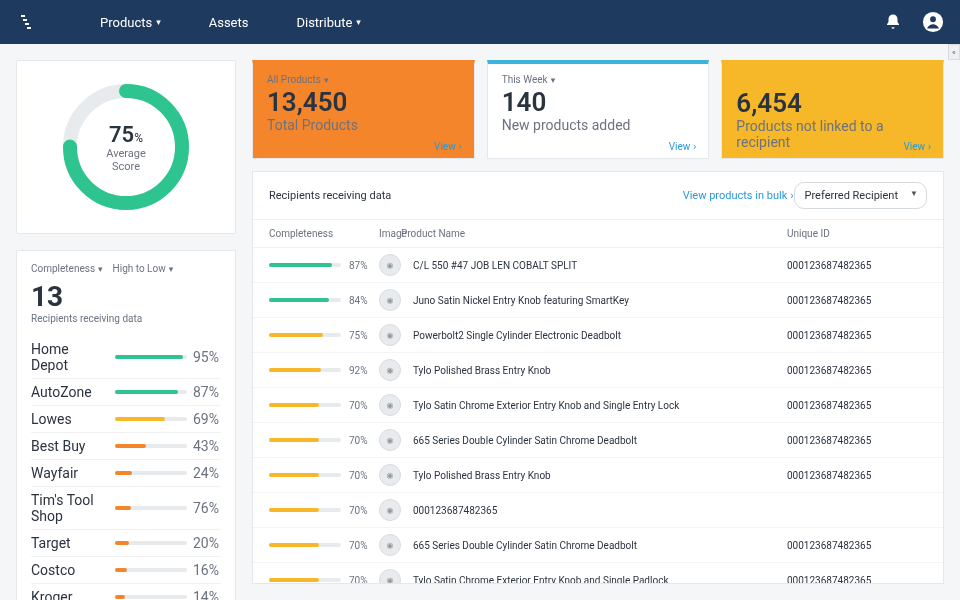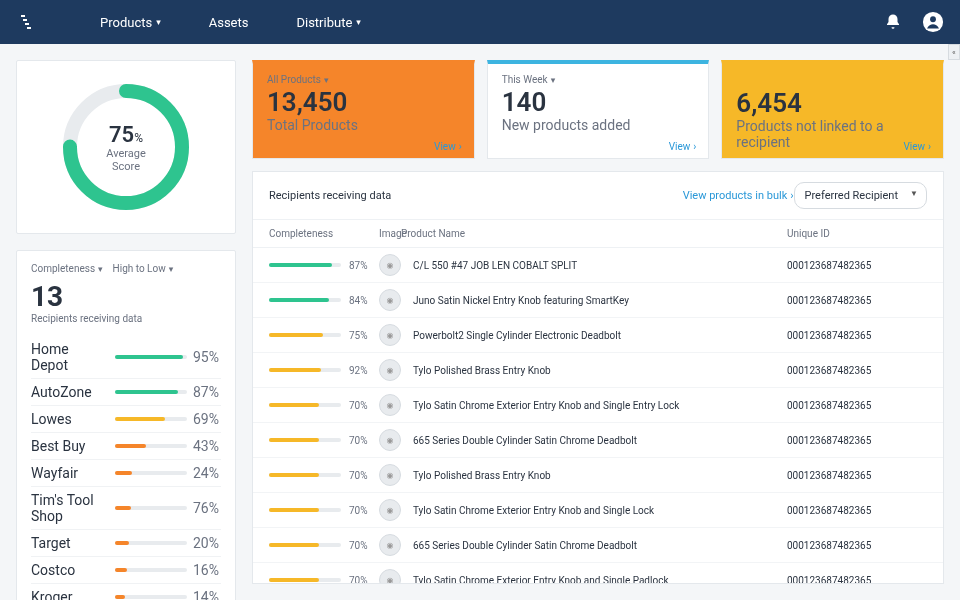--- a/index.html
+++ b/index.html
@@ -300,21 +300,20 @@
             <div class="thumb">◉</div>
             <div class="c-name">Tylo Polished Brass Entry Knob</div>
             <div class="c-id">000123687482365</div>
           </div>
           <div class="trow">
             <div class="bar">
               <div class="bar-fill yellow" style="width:70%"></div>
             </div>
             <div class="pct">70%</div>
             <div class="thumb">◉</div>
-            <div class="c-name">Tylo Satin Chrome Exterior Entry Knob and Single Lock</div>
             <div class="c-id">000123687482365</div>
           </div>
           <div class="trow">
             <div class="bar">
               <div class="bar-fill yellow" style="width:70%"></div>
             </div>
             <div class="pct">70%</div>
             <div class="thumb">◉</div>
             <div class="c-name">665 Series Double Cylinder Satin Chrome Deadbolt</div>
             <div class="c-id">000123687482365</div>

